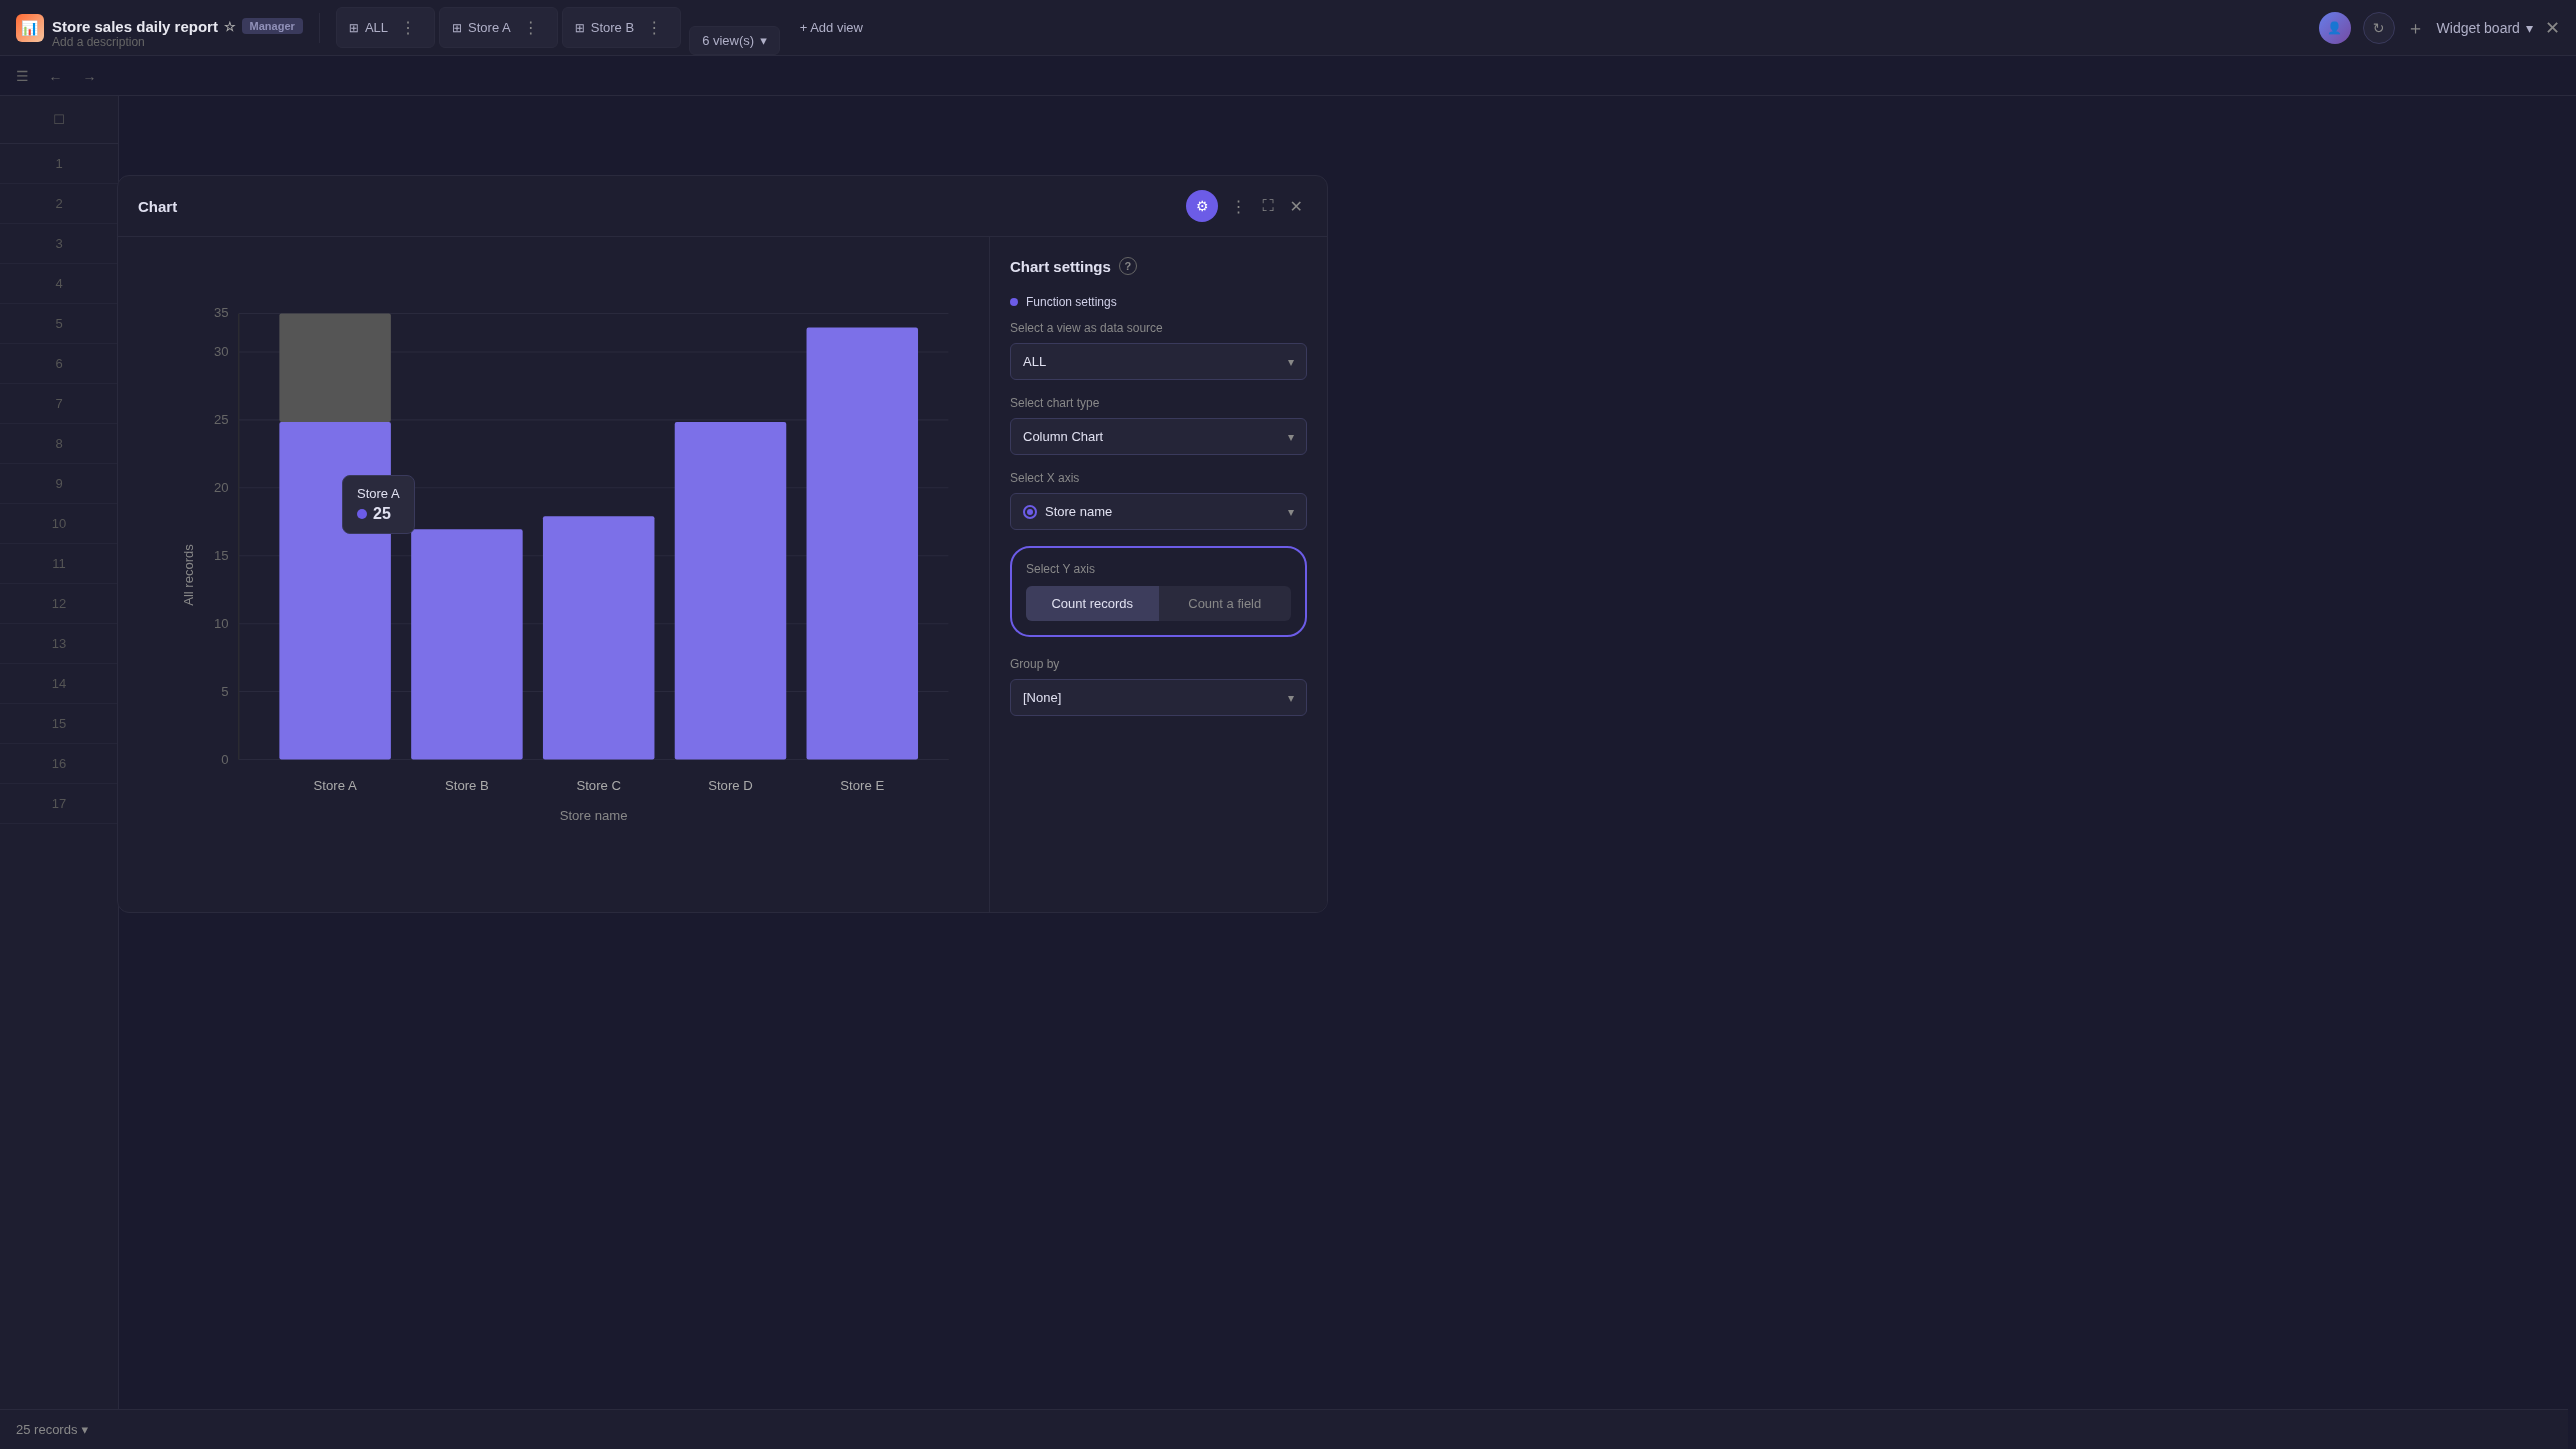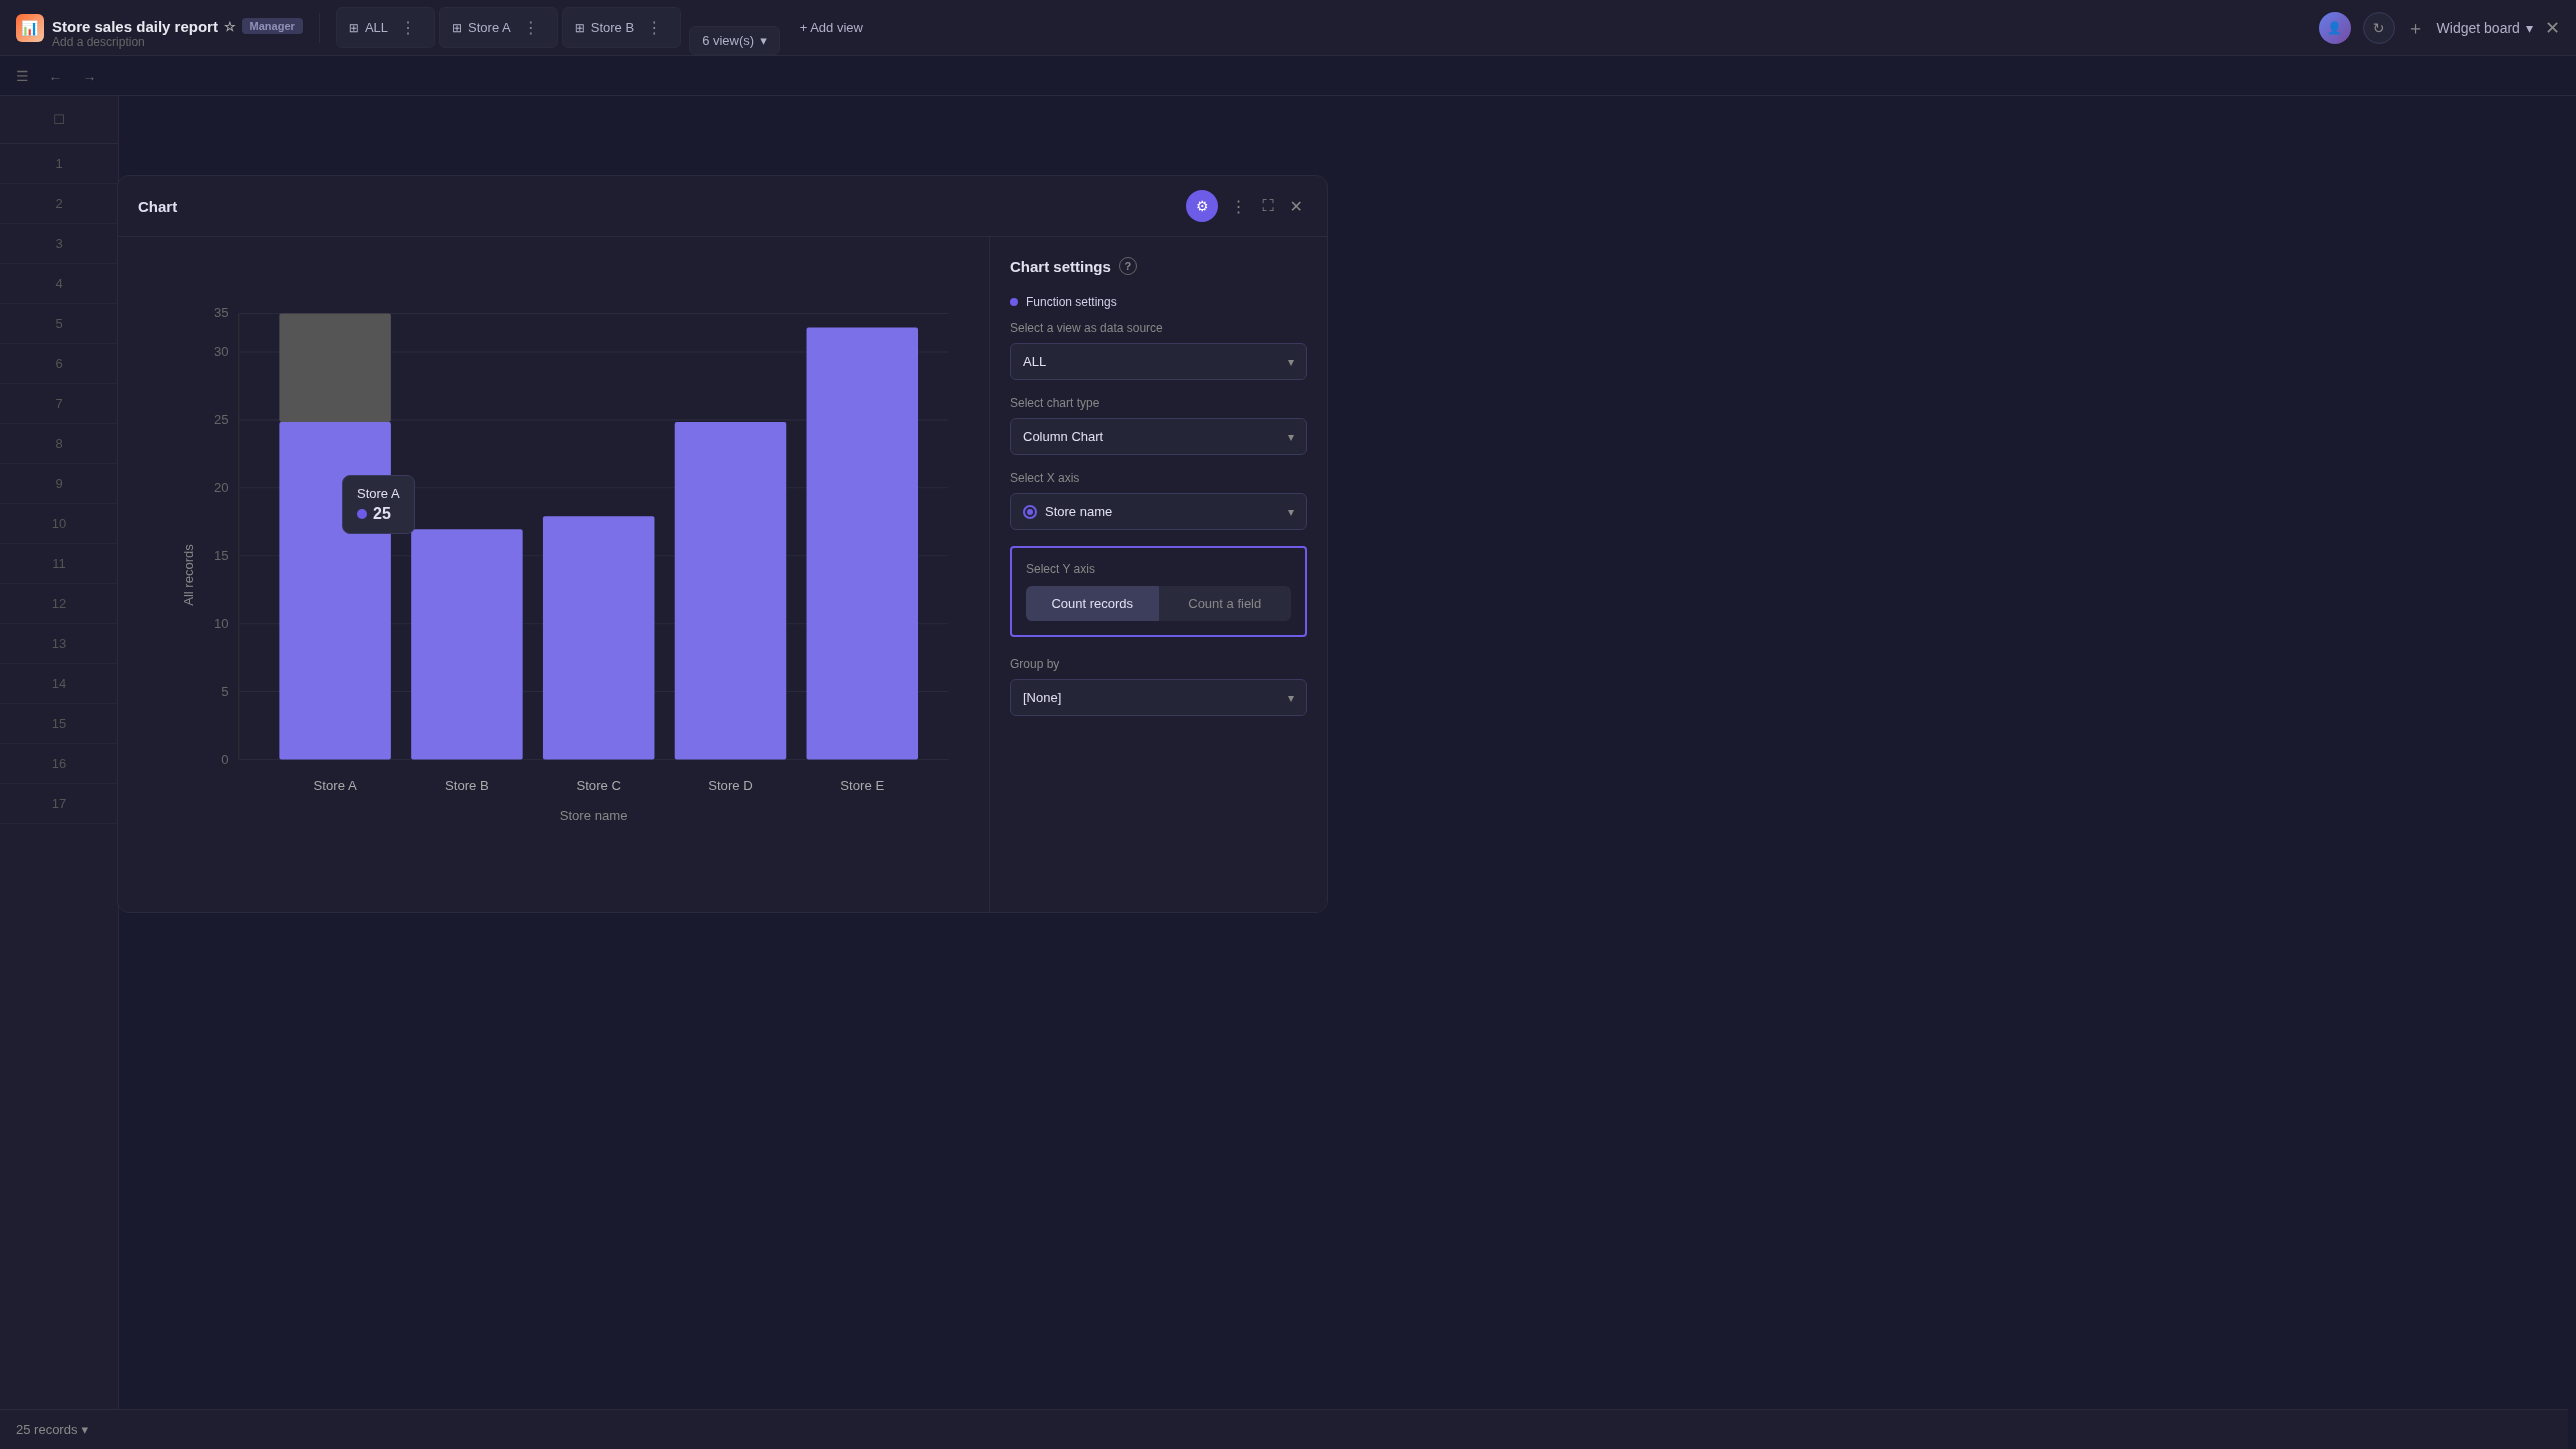--- a/index.html
+++ b/index.html
@@ -413,21 +413,21 @@
     .x-axis-radio-inner {
       width: 6px;
       height: 6px;
       border-radius: 50%;
       background: #6c5ce7;
     }
 
     
     .y-axis-section {
       border: 2px solid #6c5ce7;
-      border-radius: 4px;
+      border-radius: 20px;
       padding: 14px;
       margin-bottom: 20px;
     }
     .y-axis-label-text {
       font-size: 12px;
       color: #888;
       margin-bottom: 10px;
     }
     .y-axis-buttons {
       display: flex;

